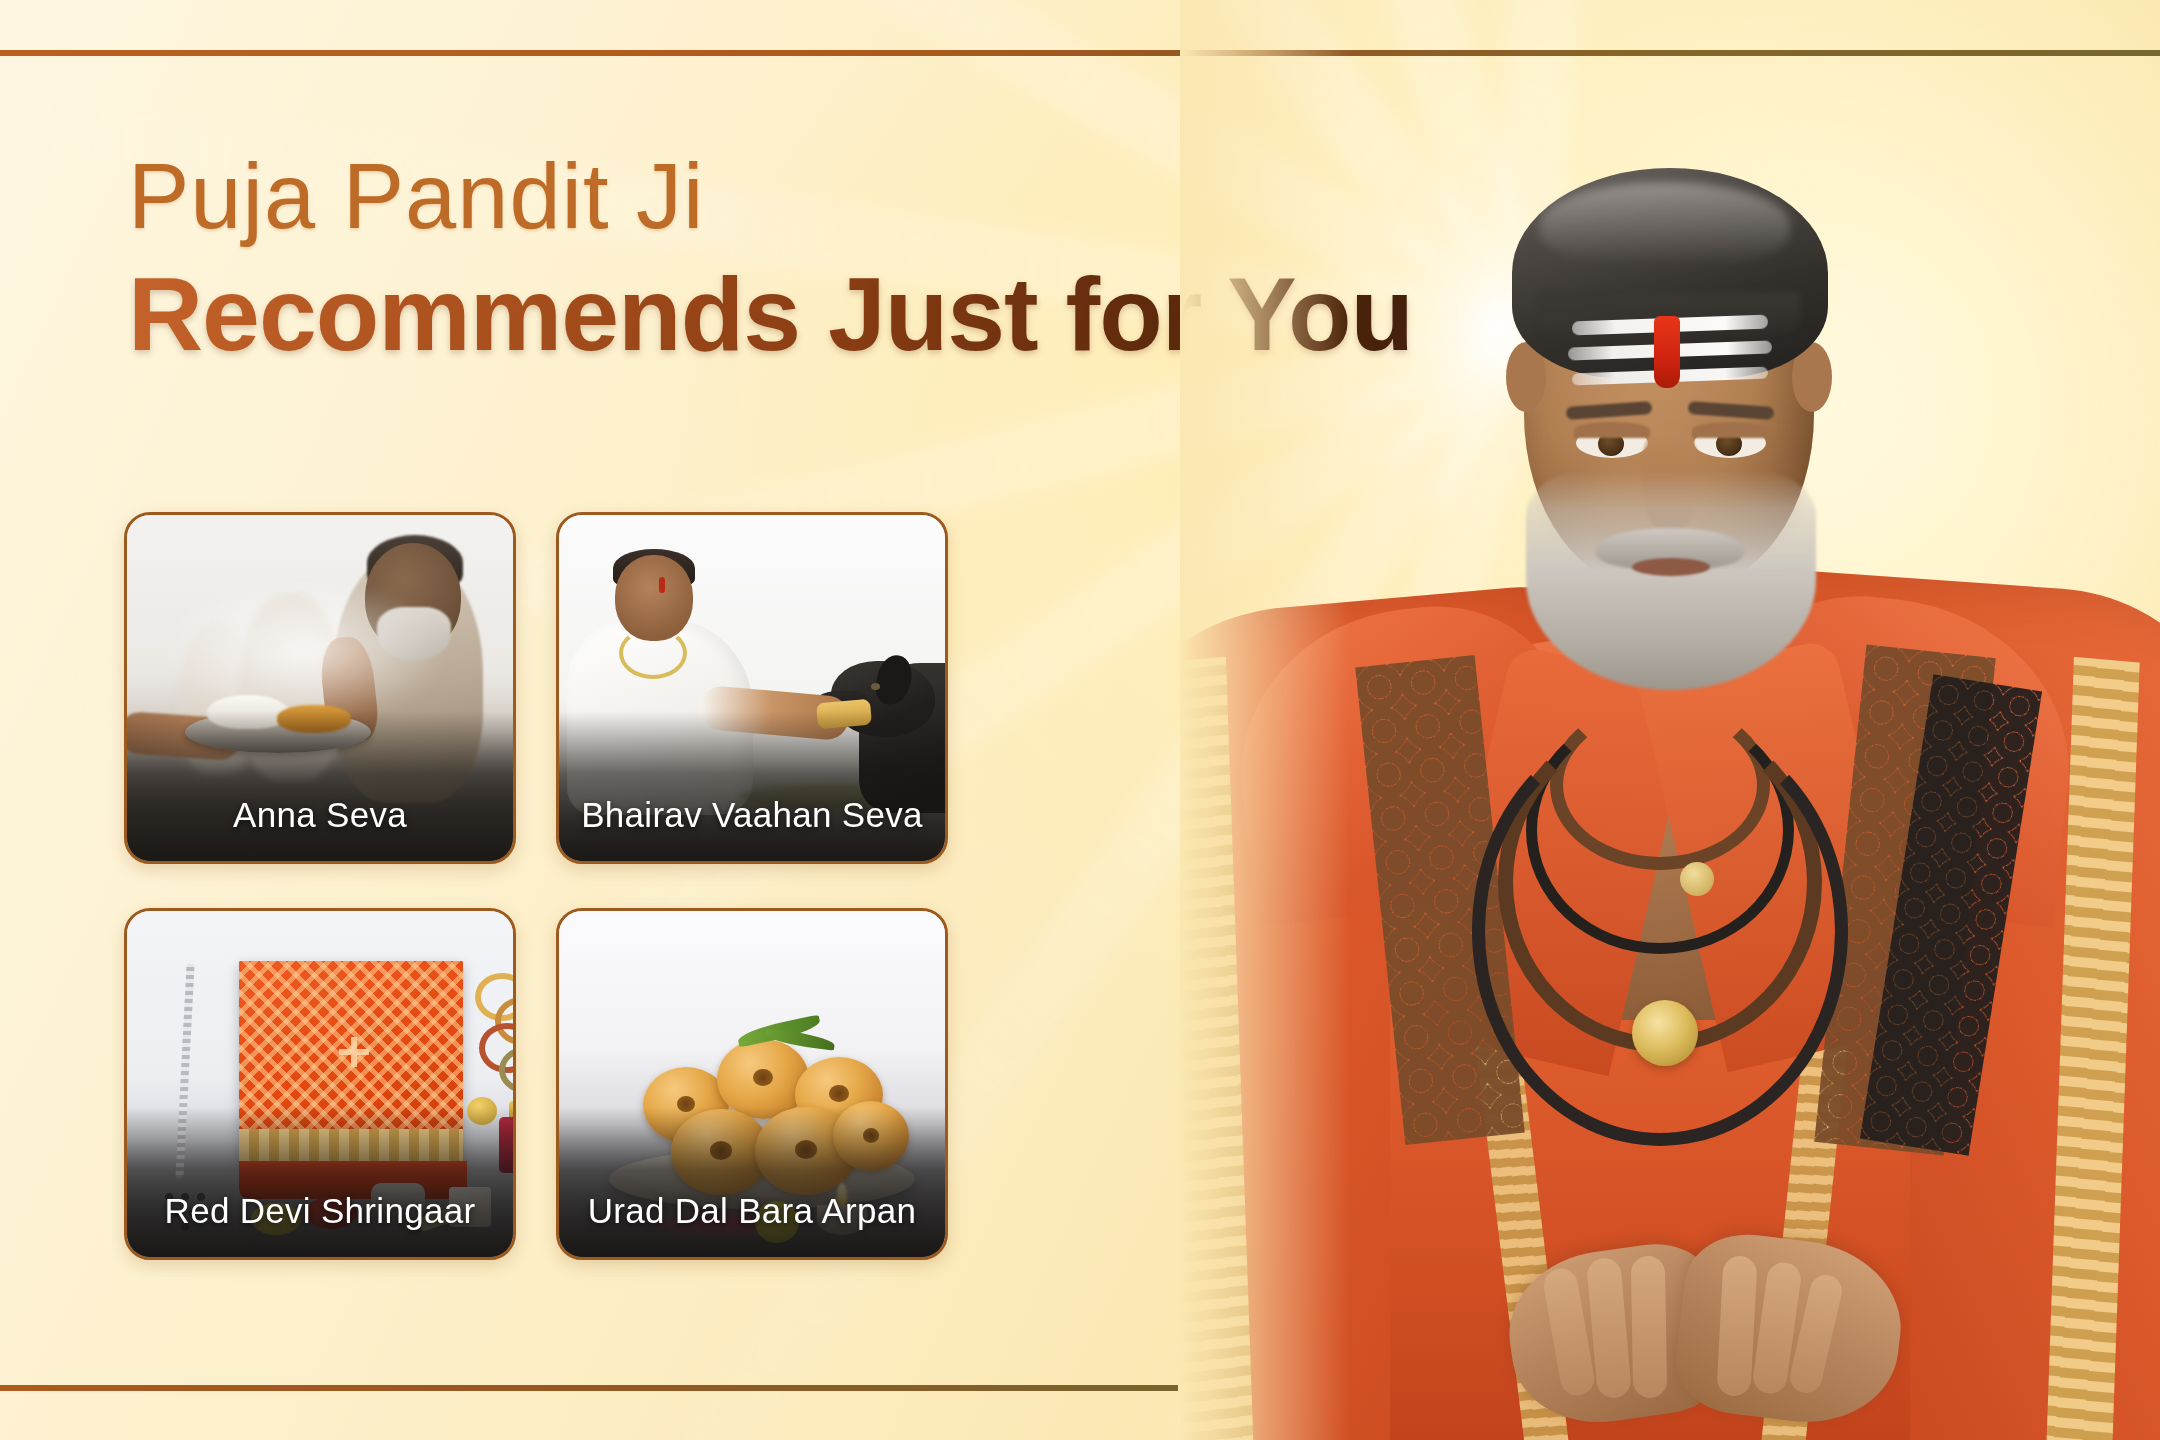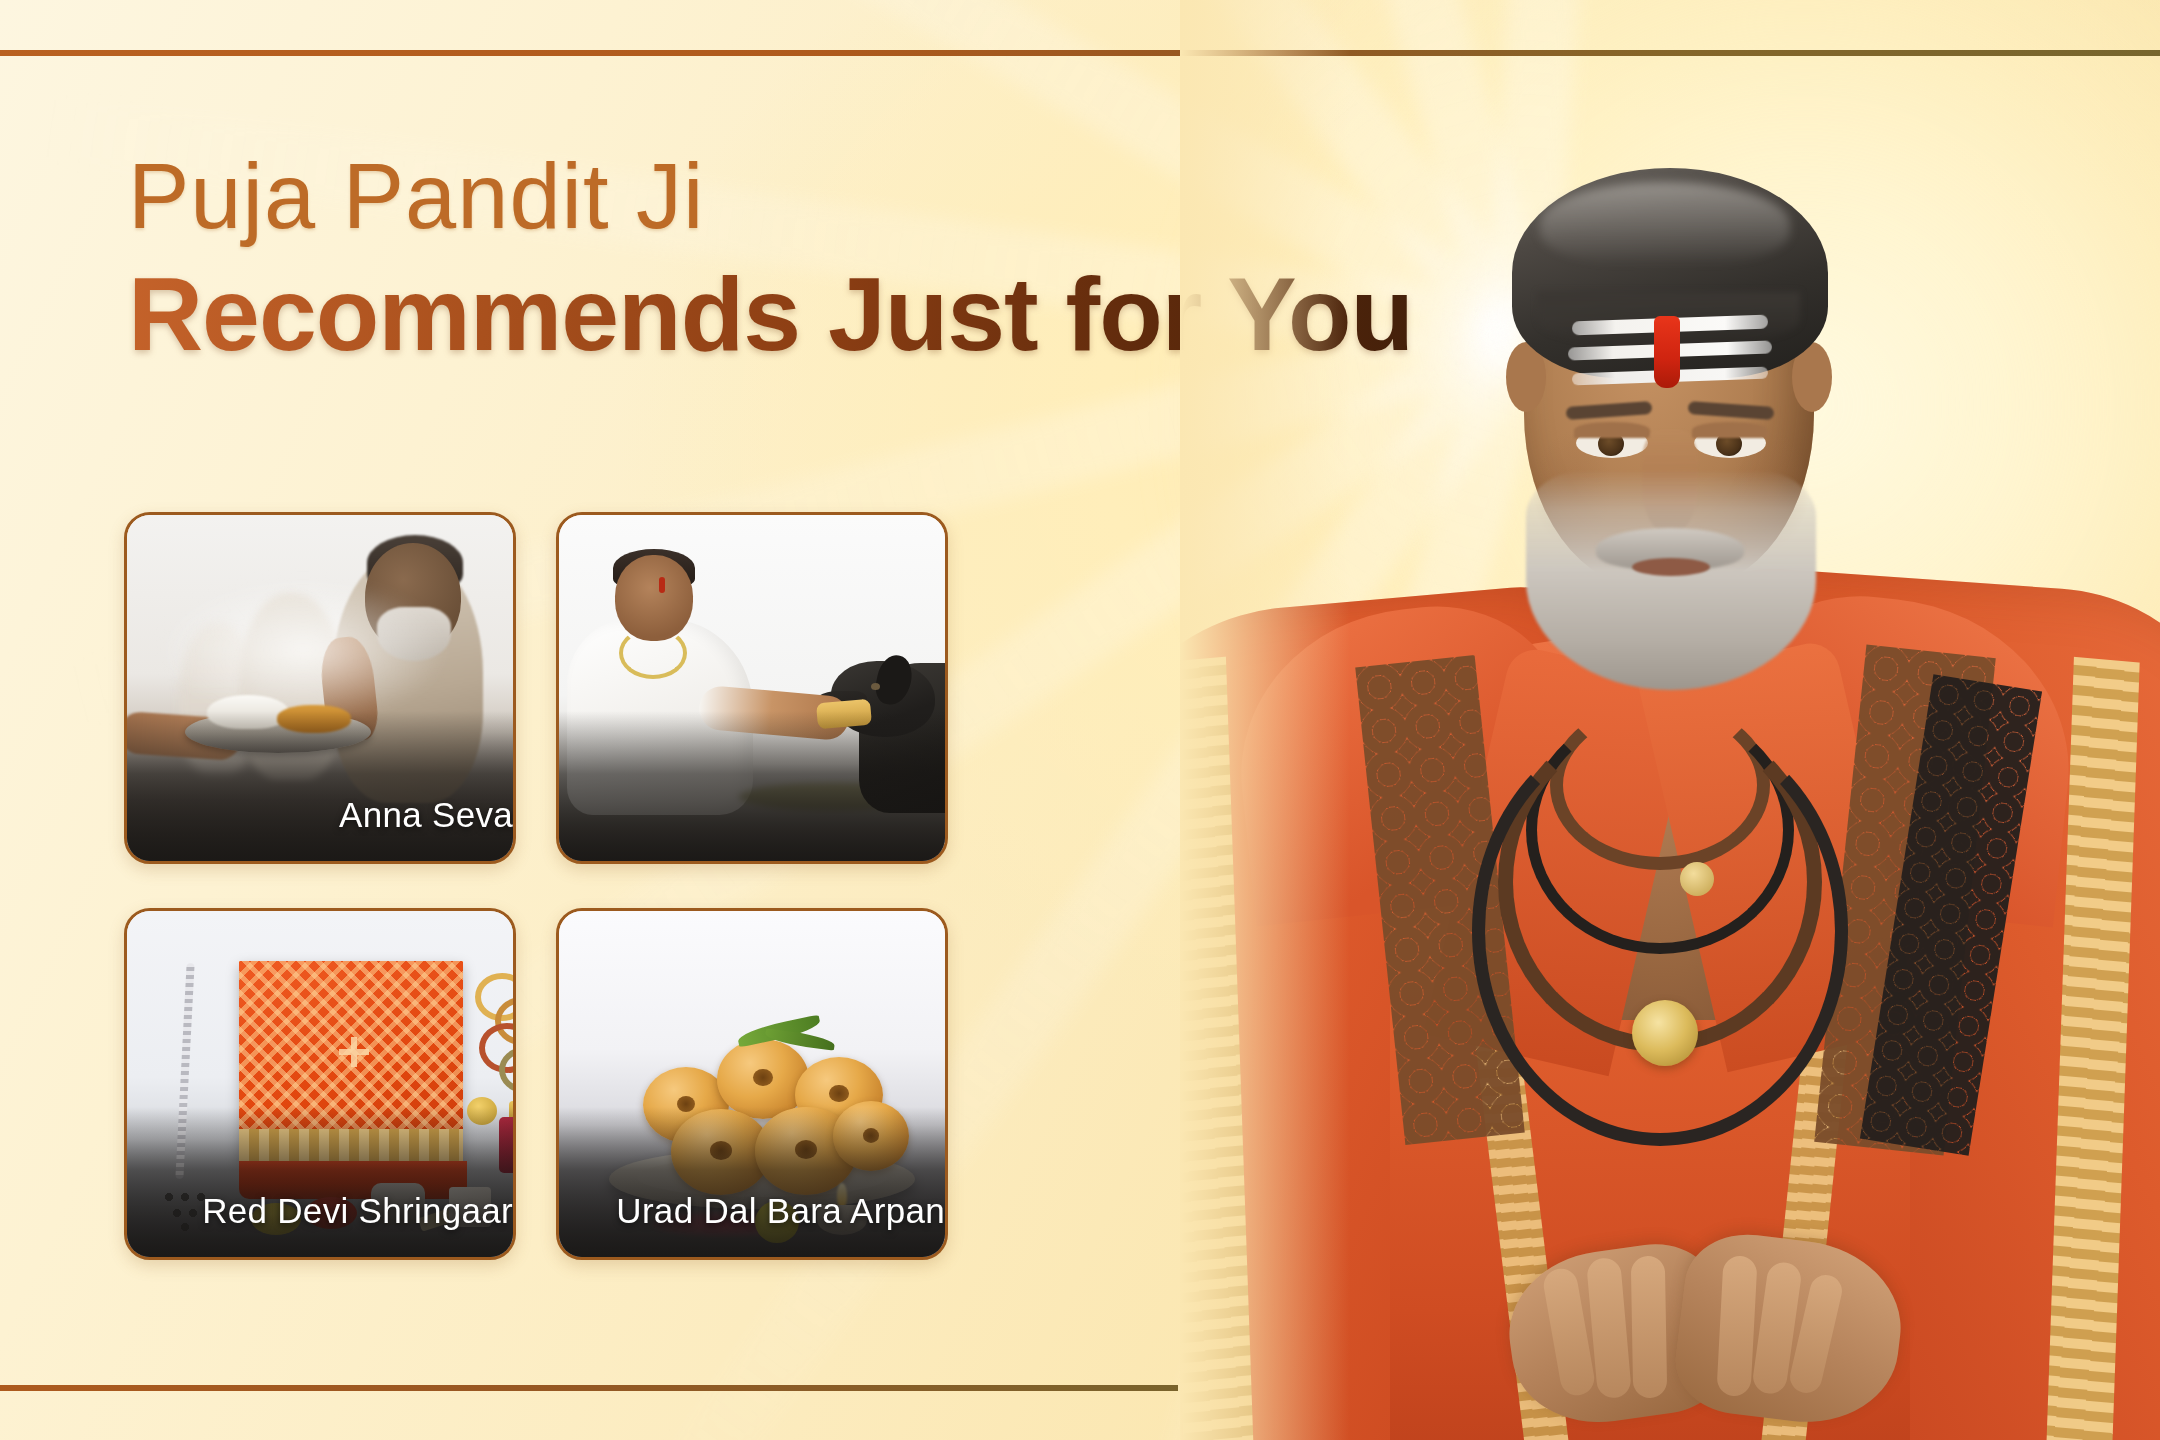--- a/index.html
+++ b/index.html
@@ -94,21 +94,21 @@
     background:#efeae4;
     box-shadow:0 6px 16px rgba(150,100,40,.22);
   }
   .card-photo { position:absolute; inset:0; overflow:hidden; }
   .card-scrim {
     position:absolute; left:0; right:0; bottom:0; height:150px;
     background:linear-gradient(180deg, rgba(20,18,16,0) 0%, rgba(22,20,18,.62) 42%, rgba(24,22,20,.90) 100%);
   }
   .card-label {
     position:absolute; left:0; right:0; bottom:26px;
-    text-align:right;
+    text-align:center;
     color:#ffffff;
     font-size:35px;
     font-weight:400;
     letter-spacing:.3px;
     text-shadow:0 2px 6px rgba(0,0,0,.65);
   }
 
   
   .p-anna { position:absolute; inset:0;
     background:linear-gradient(180deg,#f3f2f0 0%,#ebe8e4 46%,#cfc7bd 63%,#6e655d 82%,#3a342e 100%); }
@@ -504,20 +504,21 @@
           <div class="bh-dog-body"></div>
           <div class="bh-dog-head"></div>
           <div class="bh-dog-ear"></div>
           <div class="bh-dog-snout"></div>
           <div class="bh-dog-eye"></div>
           <div class="bh-arm"></div>
           <div class="bh-food"></div>
         </div>
       </div>
       <div class="card-scrim"></div>
+      <div class="card-label">Bhairav Vaahan Seva</div>
     </div>
 
     <div class="card">
       <div class="card-photo">
         <div class="p-devi">
           <div class="devi-chain"></div>
           <div class="devi-saree"></div>
           <div class="devi-swastik"></div>
           <div class="devi-border"></div>
           <div class="devi-fold"></div>

